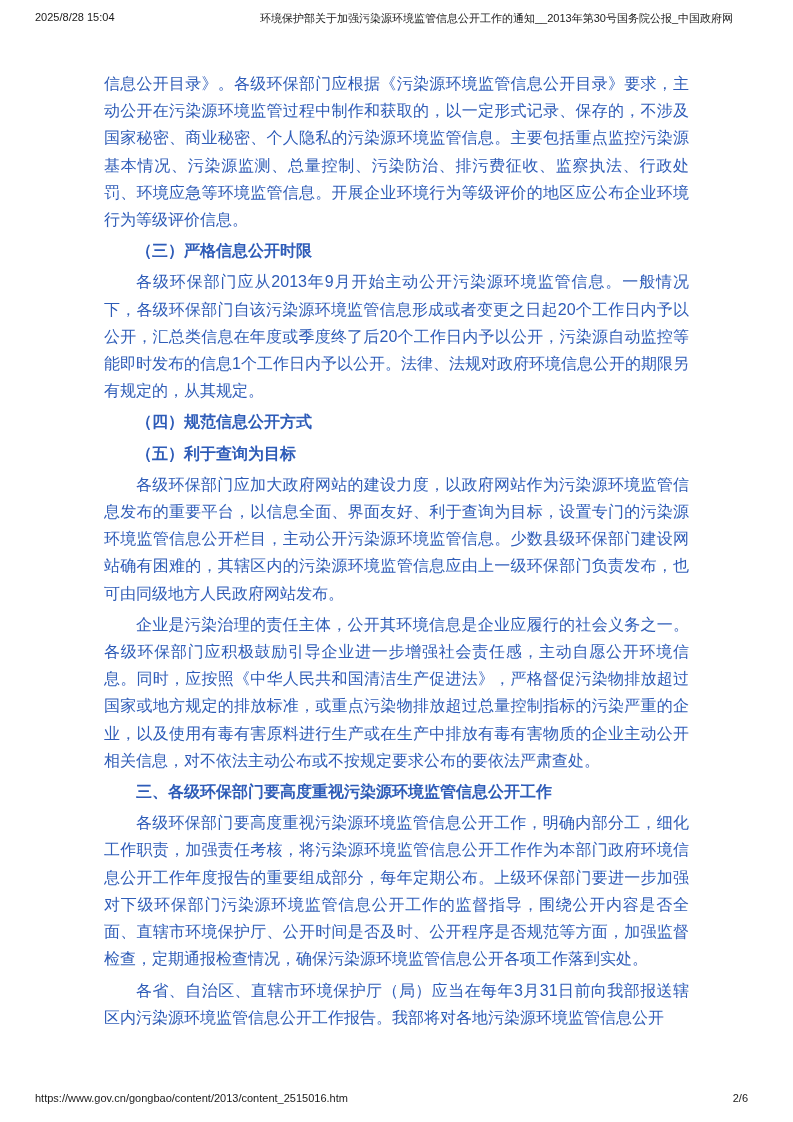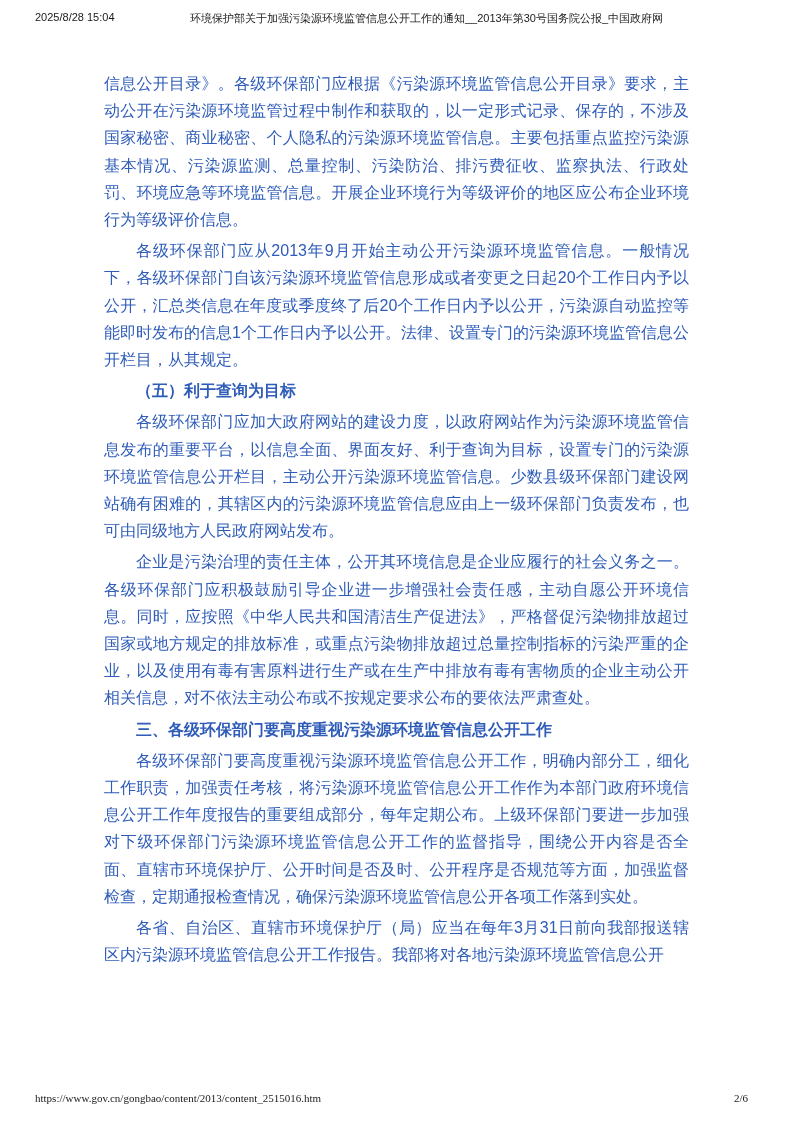--- a/index.html
+++ b/index.html
@@ -30,21 +30,21 @@
     position: absolute;
     left: 35px;
     top: 0;
     white-space: nowrap;
   }
   .doc-title {
     position: absolute;
     left: 120px;
     right: 60px;
     top: 0;
-    text-align: center;
+    text-align: right;
     white-space: nowrap;
     overflow: hidden;
   }
   .content {
     position: absolute;
     top: 66px;
     left: 100px;
     width: 593px;
     font-size: 16px;
     line-height: 27.2px;
@@ -90,27 +90,29 @@
 
 <div class="page">
 
   <div class="print-header" style="color: rgb(26, 26, 26);">
     <span class="timestamp">2025/8/28 15:04</span>
     <span class="doc-title">环境保护部关于加强污染源环境监管信息公开工作的通知__2013年第30号国务院公报_中国政府网</span>
   </div>
 
   <div class="content" style="color: rgb(46, 92, 184);">
     <p class="no-indent">信息公开目录》。各级环保部门应根据《污染源环境监管信息公开目录》要求，主动公开在污染源环境监管过程中制作和获取的，以一定形式记录、保存的，不涉及国家秘密、商业秘密、个人隐私的污染源环境监管信息。主要包括重点监控污染源基本情况、污染源监测、总量控制、污染防治、排污费征收、监察执法、行政处罚、环境应急等环境监管信息。开展企业环境行为等级评价的地区应公布企业环境行为等级评价信息。</p>
-    <p>各级环保部门应从2013年9月开始主动公开污染源环境监管信息。一般情况下，各级环保部门自该污染源环境监管信息形成或者变更之日起20个工作日内予以公开，汇总类信息在年度或季度终了后20个工作日内予以公开，污染源自动监控等能即时发布的信息1个工作日内予以公开。法律、设置专门的污染源环境监管信息公开栏目，从其规定。</p>
+    <p class="heading">（三）严格信息公开时限</p>
+    <p>各级环保部门应从2013年9月开始主动公开污染源环境监管信息。一般情况下，各级环保部门自该污染源环境监管信息形成或者变更之日起20个工作日内予以公开，汇总类信息在年度或季度终了后20个工作日内予以公开，污染源自动监控等能即时发布的信息1个工作日内予以公开。法律、法规对政府环境信息公开的期限另有规定的，从其规定。</p>
+    <p class="heading">（四）规范信息公开方式</p>
     <p class="heading">（五）利于查询为目标</p>
     <p>各级环保部门应加大政府网站的建设力度，以政府网站作为污染源环境监管信息发布的重要平台，以信息全面、界面友好、利于查询为目标，设置专门的污染源环境监管信息公开栏目，主动公开污染源环境监管信息。少数县级环保部门建设网站确有困难的，其辖区内的污染源环境监管信息应由上一级环保部门负责发布，也可由同级地方人民政府网站发布。</p>
     <p>企业是污染治理的责任主体，公开其环境信息是企业应履行的社会义务之一。各级环保部门应积极鼓励引导企业进一步增强社会责任感，主动自愿公开环境信息。同时，应按照《中华人民共和国清洁生产促进法》，严格督促污染物排放超过国家或地方规定的排放标准，或重点污染物排放超过总量控制指标的污染严重的企业，以及使用有毒有害原料进行生产或在生产中排放有毒有害物质的企业主动公开相关信息，对不依法主动公布或不按规定要求公布的要依法严肃查处。</p>
     <p class="heading">三、各级环保部门要高度重视污染源环境监管信息公开工作</p>
     <p>各级环保部门要高度重视污染源环境监管信息公开工作，明确内部分工，细化工作职责，加强责任考核，将污染源环境监管信息公开工作作为本部门政府环境信息公开工作年度报告的重要组成部分，每年定期公布。上级环保部门要进一步加强对下级环保部门污染源环境监管信息公开工作的监督指导，围绕公开内容是否全面、直辖市环境保护厅、公开时间是否及时、公开程序是否规范等方面，加强监督检查，定期通报检查情况，确保污染源环境监管信息公开各项工作落到实处。</p>
     <p>各省、自治区、直辖市环境保护厅（局）应当在每年3月31日前向我部报送辖区内污染源环境监管信息公开工作报告。我部将对各地污染源环境监管信息公开</p>
   </div>
 
-  <div class="print-footer" style="color: rgb(26, 26, 26); font-family: Liberation Serif, serif;">
+  <div class="print-footer" style="color: rgb(26, 26, 26);">
     <span class="url">https://www.gov.cn/gongbao/content/2013/content_2515016.htm</span>
     <span class="page-num">2/6</span>
   </div>
 
 </div>
 
 </body></html>

